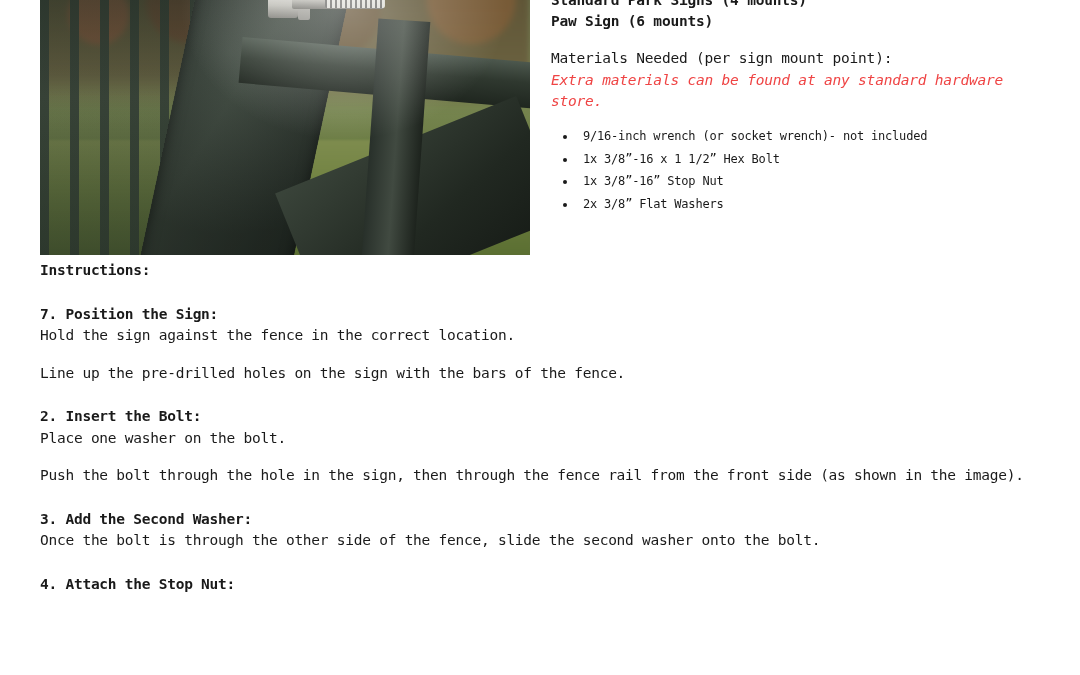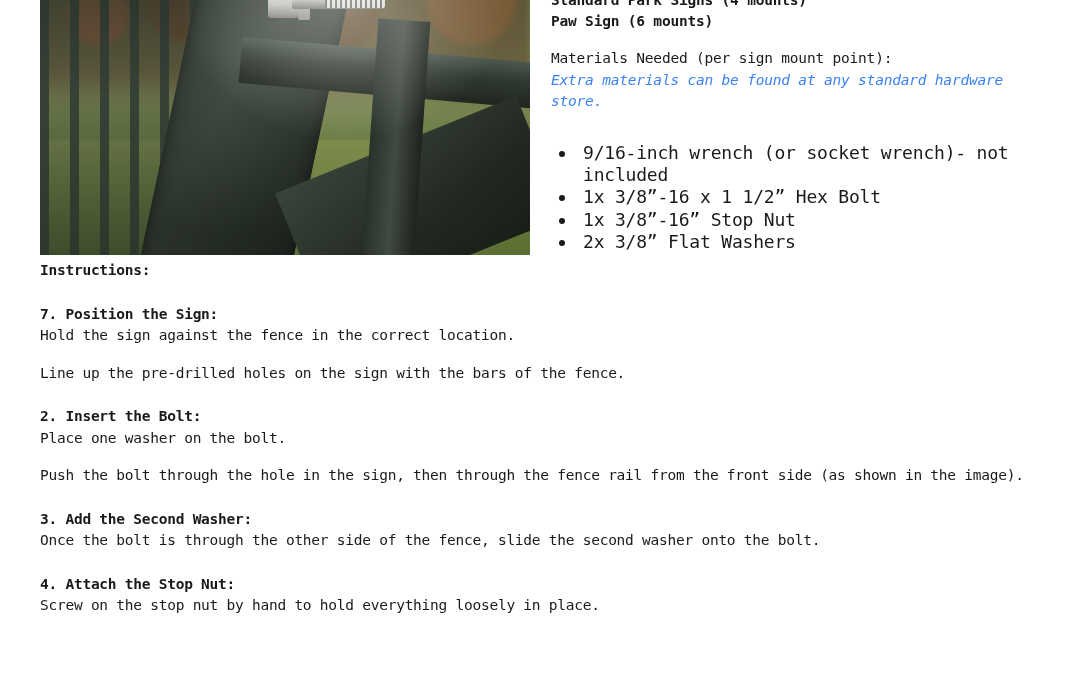--- a/index.html
+++ b/index.html
@@ -149,25 +149,25 @@
   
   .right-col {
     position: absolute;
     left: 551px;
     top: -10px;
     width: 494px;
   }
 
   .sign-list { font-size: 14.5px; line-height: 21px; font-weight: bold; letter-spacing: -0.2px; }
   .heading-mat { margin-top: 18px; font-size: 14.5px; font-weight: normal; letter-spacing: -0.2px; }
-  .note { margin-top: 4px; font-size: 14.5px; font-style: italic; line-height: 21px; color: #3b82f6; letter-spacing: -0.2px;}
+  .note { margin-top: 4px; font-size: 14.5px; font-style: italic; line-height: 21px; color: #ef4444; letter-spacing: -0.2px;}
   ul.materials {
-    margin: 30px 0 0 0;
+    margin: 14px 0 0 0;
     padding-left: 26px;
-    font-size: 18px;
+    font-size: 12px;
     line-height: 21.5px;
     letter-spacing: -0.2px;
   }
   ul.materials li { margin-bottom: 1px; padding-left: 6px; }
 
   
   .instructions {
     position: absolute;
     left: 40px;
     top: 260px;
@@ -239,17 +239,16 @@
       <div class="step-body para-gap">Push the bolt through the hole in the sign, then through the fence rail from the front side (as shown in the image).</div>
     </div>
 
     <div class="step">
       <div class="step-title">3. Add the Second Washer:</div>
       <div class="step-body">Once the bolt is through the other side of the fence, slide the second washer onto the bolt.</div>
     </div>
 
     <div class="step">
       <div class="step-title">4. Attach the Stop Nut:</div>
-      <div class="step-body">Screw on the stop nut by hand to hold everything loosely in place.</div>
     </div>
   </div>
 
 </div>
 
 </body></html>

